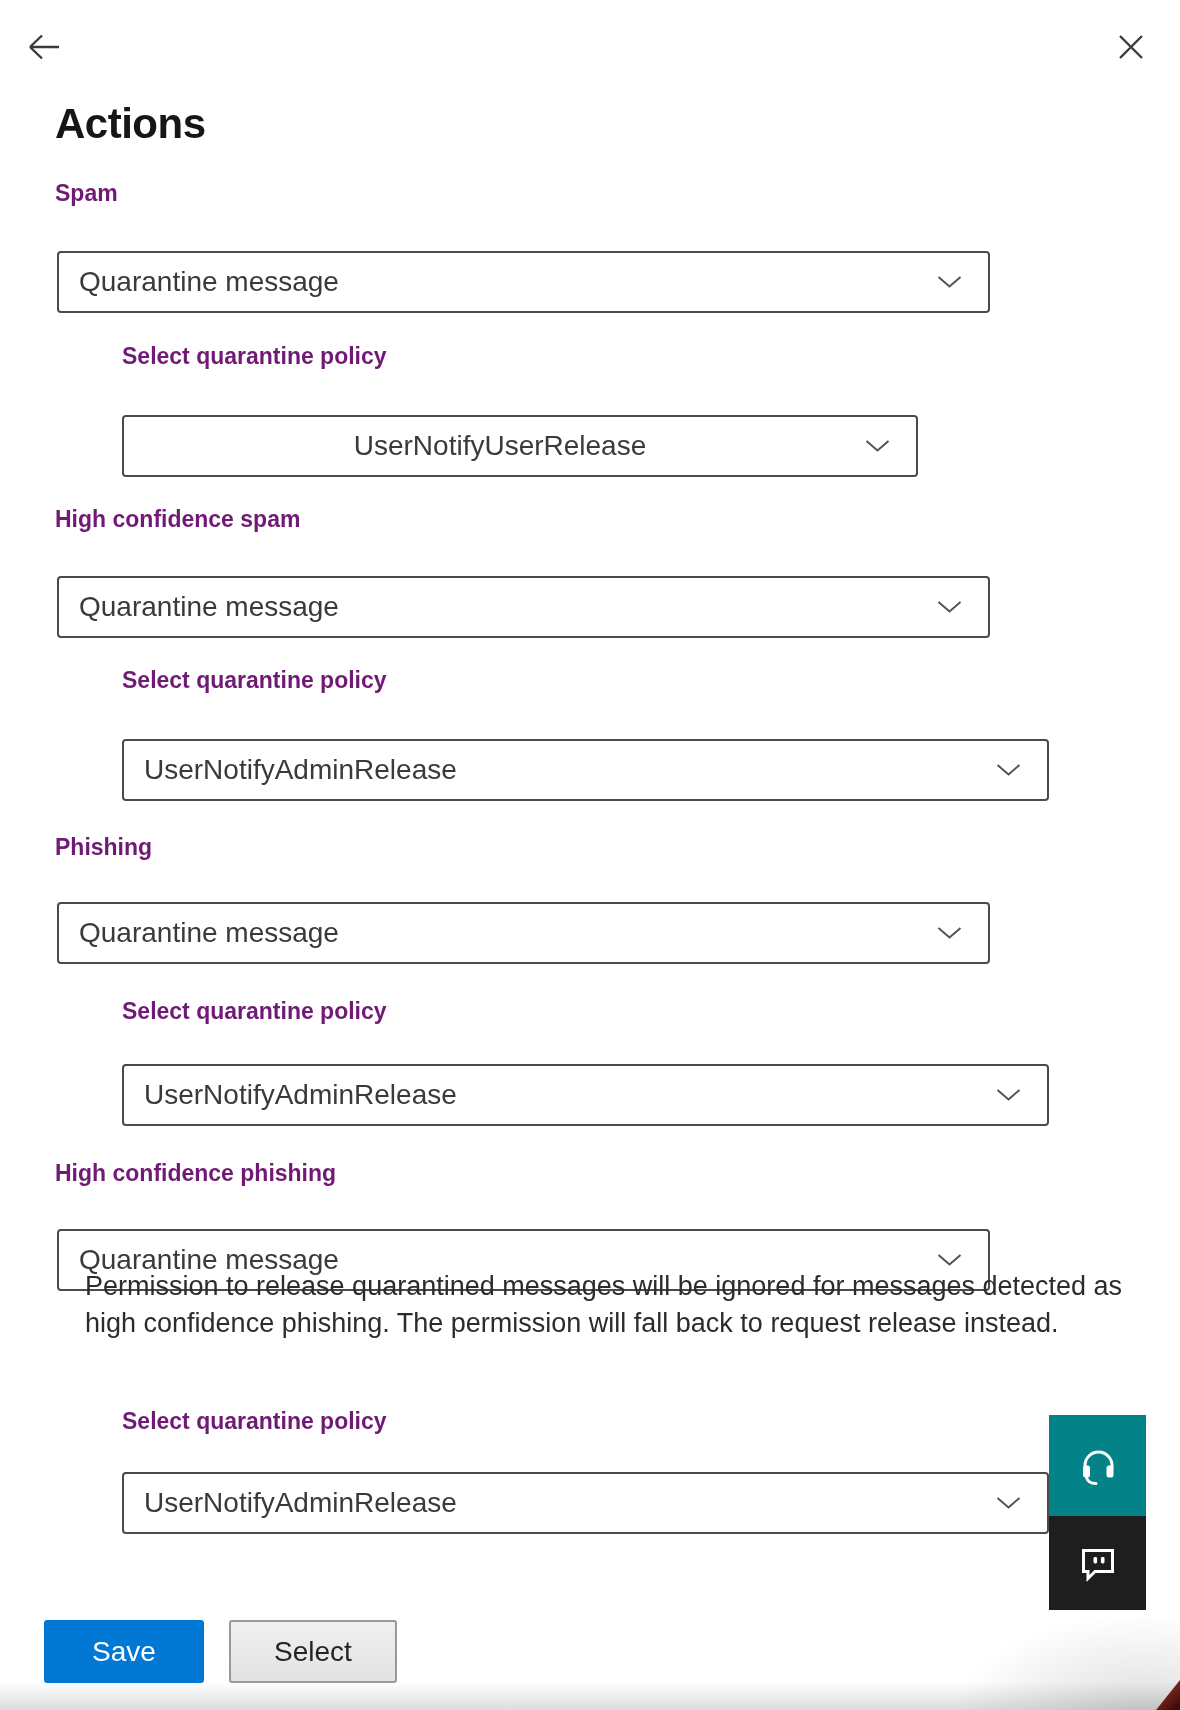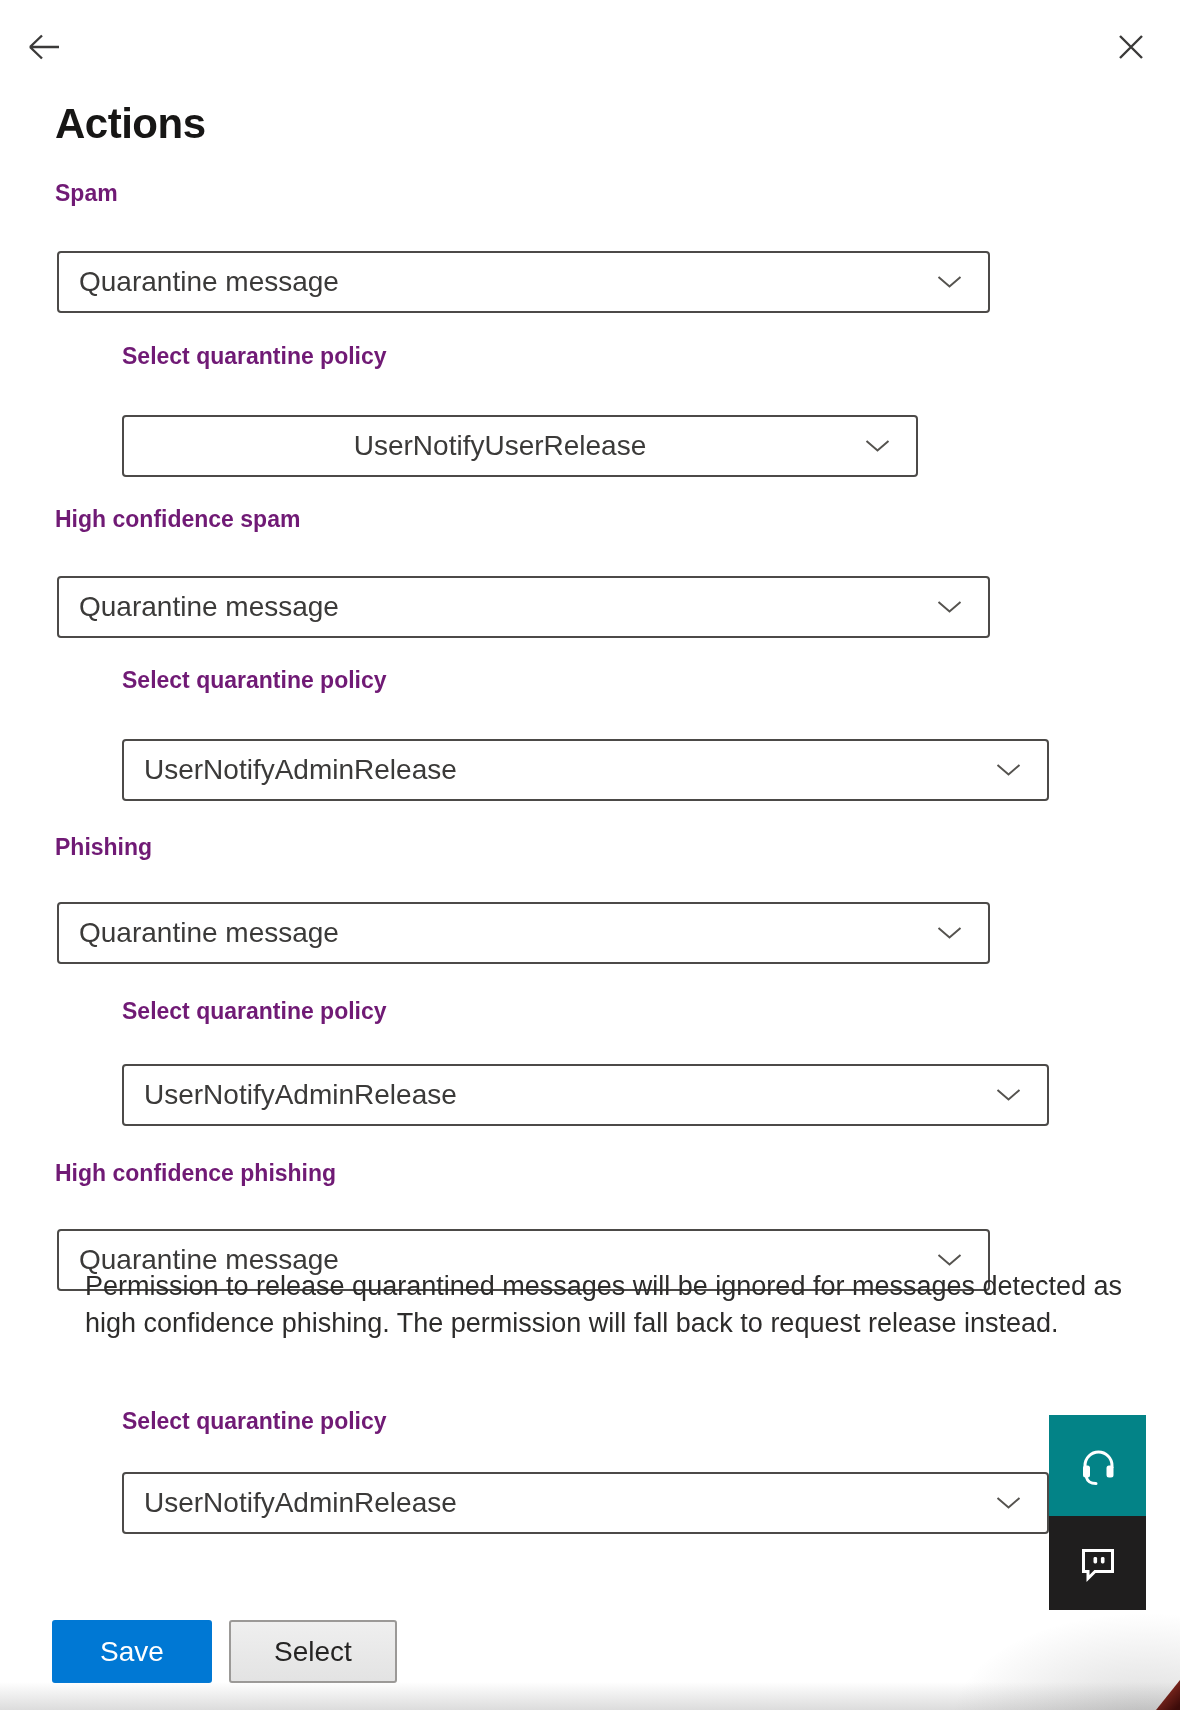--- a/index.html
+++ b/index.html
@@ -107,21 +107,20 @@
     display: flex;
     align-items: center;
     justify-content: center;
   }
   .btn-primary {
     left: 44px; width: 160px;
     background: #0078d4;
     color: #ffffff;
     border: 2px solid #0078d4;
     font-weight: 400;
-    margin-left: 8px;
   }
   .btn-secondary {
     left: 229px; width: 168px;
     background: linear-gradient(#efefef, #e3e3e3);
     color: #252423;
     border: 2px solid #9b9997;
     font-weight: 400;
   }
 
   .side-btn {

